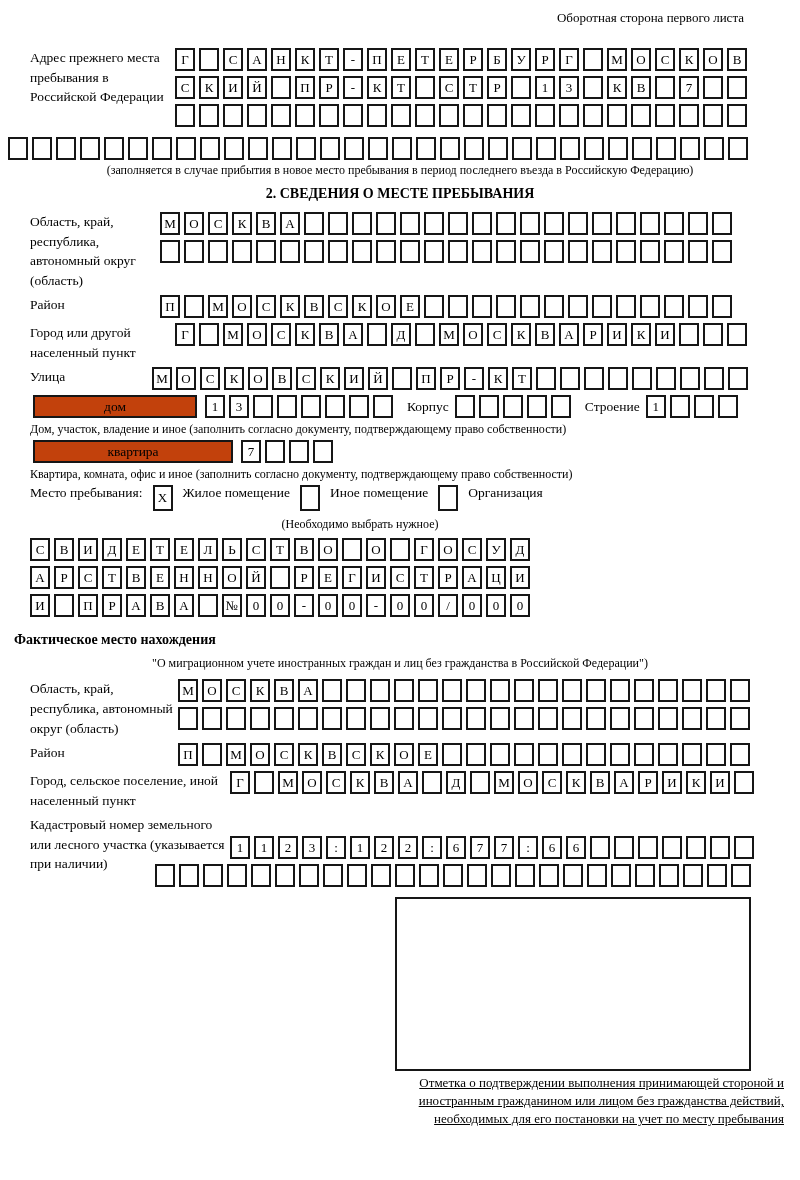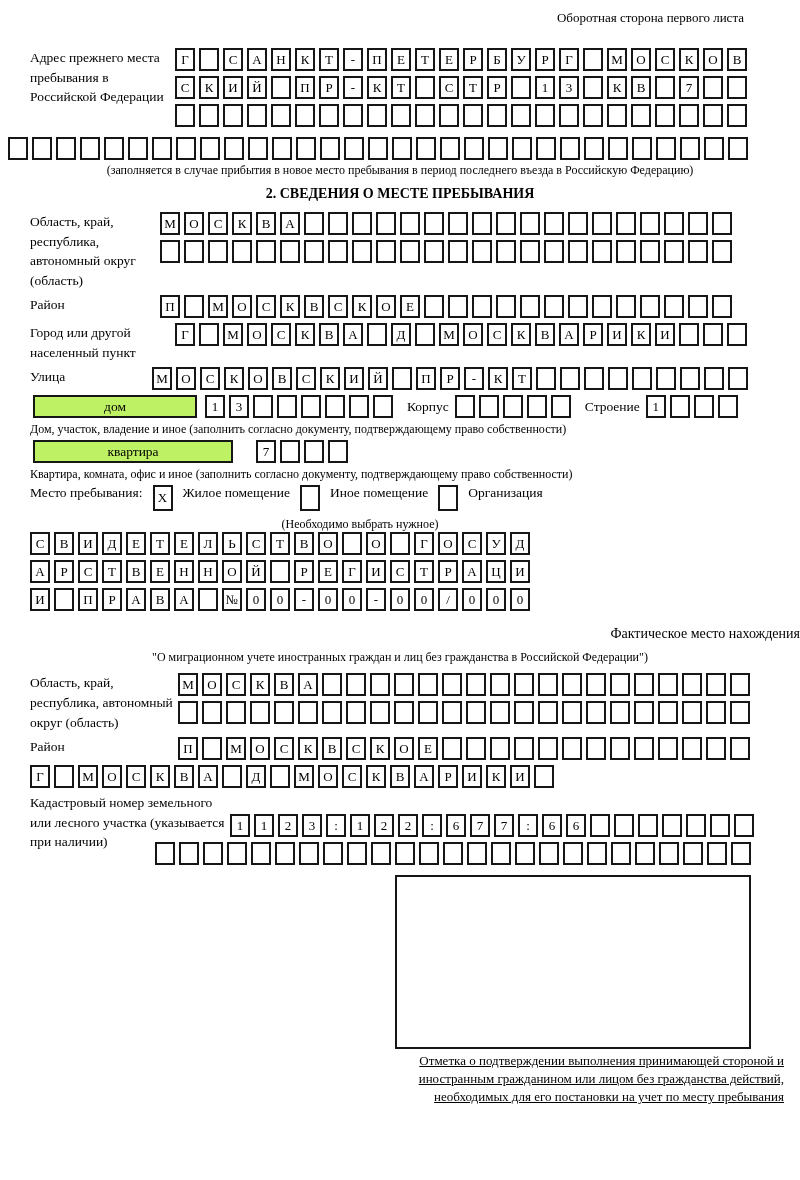--- a/index.html
+++ b/index.html
@@ -24,38 +24,38 @@
     font-size:13px;flex-shrink:0;background:#fff;
   }
   .extra-row{margin-left:8px;margin-bottom:3px;}
 
   .note{font-size:12px;}
   .center{text-align:center;}
   .note-ml{margin-left:30px;margin-bottom:3px;}
   .mb8{margin-bottom:8px;}
 
   .sec-title{text-align:center;font-weight:700;font-size:14px;margin:4px 0 10px 0;}
-  .fact-title{text-align:right;font-weight:400;font-size:14px;margin:10px 0 8px 14px;}
+  .fact-title{text-align:left;font-weight:700;font-size:14px;margin:10px 0 8px 14px;}
 
   .domrow{display:flex;align-items:center;margin-left:33px;margin-bottom:4px;}
   .widebox{
     height:19px;border:2px solid #161616;display:inline-flex;
-    align-items:center;justify-content:center;font-size:13.5px;background:#bef264;flex-shrink:0;
+    align-items:center;justify-content:center;font-size:13.5px;background:#c2410c;flex-shrink:0;
   }
   .wb-dom{width:160px;margin-right:8px;}
-  .wb-kv{width:196px;margin-right:23px;}
+  .wb-kv{width:196px;margin-right:8px;}
   .inl-lbl{padding:0 6px 0 10px;}
 
   .stayrow{display:flex;align-items:flex-start;margin-left:30px;margin-bottom:6px;}
   .chk{
     width:16px;height:22px;border:2px solid #161616;display:inline-flex;
     align-items:center;justify-content:center;font-size:13px;
     margin:0 10px 0 10px;background:#fff;flex-shrink:0;
   }
-  .stay-note{width:720px;text-align:center;margin-bottom:0;}
+  .stay-note{width:720px;text-align:center;margin-bottom:6px;}
 
   .cad-rows{margin-top:21px;}
   .shift-left{margin-left:-75px;}
 
   .bigbox{
     width:352px;height:170px;border:2px solid #161616;
     margin-left:395px;margin-top:4px;background:#fff;
   }
   .confirm-note{
     width:404px;margin-left:380px;text-align:right;
@@ -549,20 +549,21 @@
         <span class="cell"></span>
         <span class="cell"></span>
         <span class="cell"></span>
         <span class="cell"></span>
         <span class="cell"></span>
         <span class="cell"></span>
       </div>
   </div>
 
   <div class="block">
+    <div class="lbl w200">Город, сельское поселение, иной населенный пункт</div>
     <div class="boxrow">
         <span class="cell">Г</span>
         <span class="cell"></span>
         <span class="cell">М</span>
         <span class="cell">О</span>
         <span class="cell">С</span>
         <span class="cell">К</span>
         <span class="cell">В</span>
         <span class="cell">А</span>
         <span class="cell"></span>

